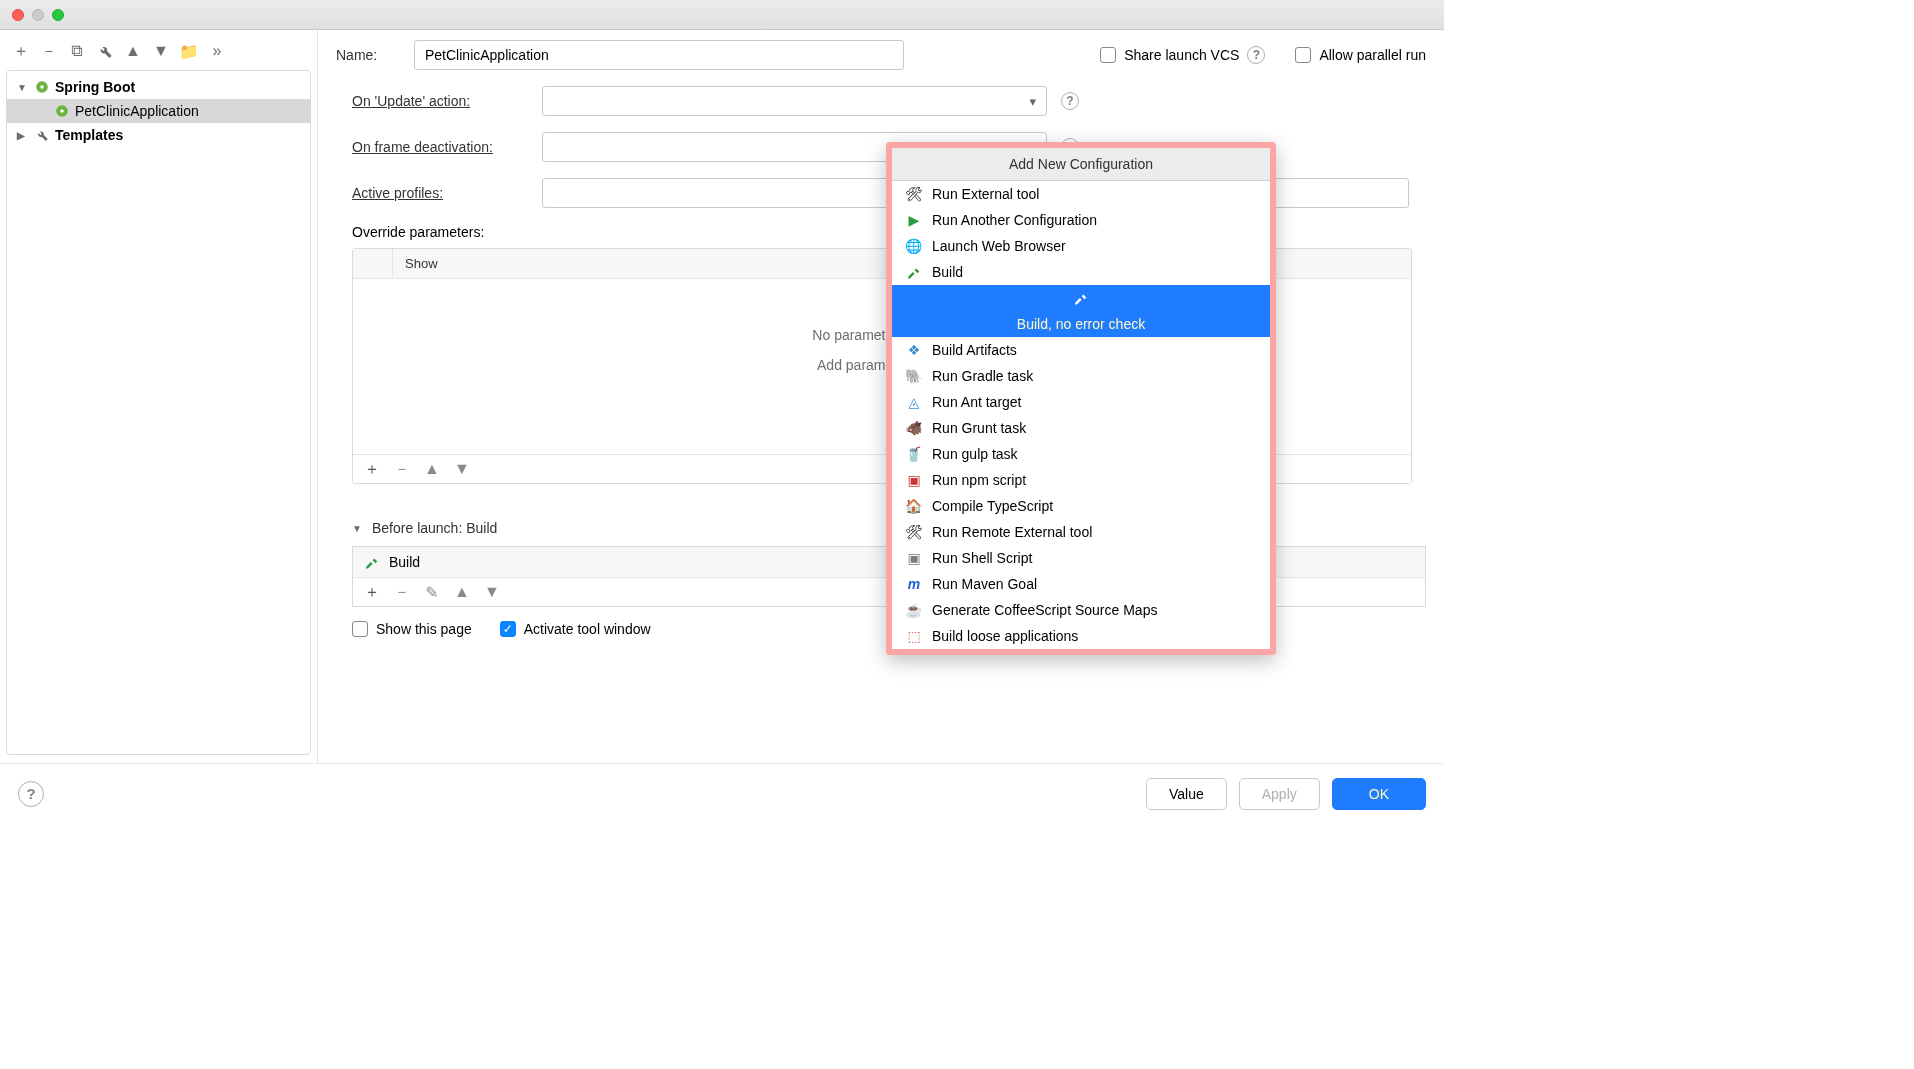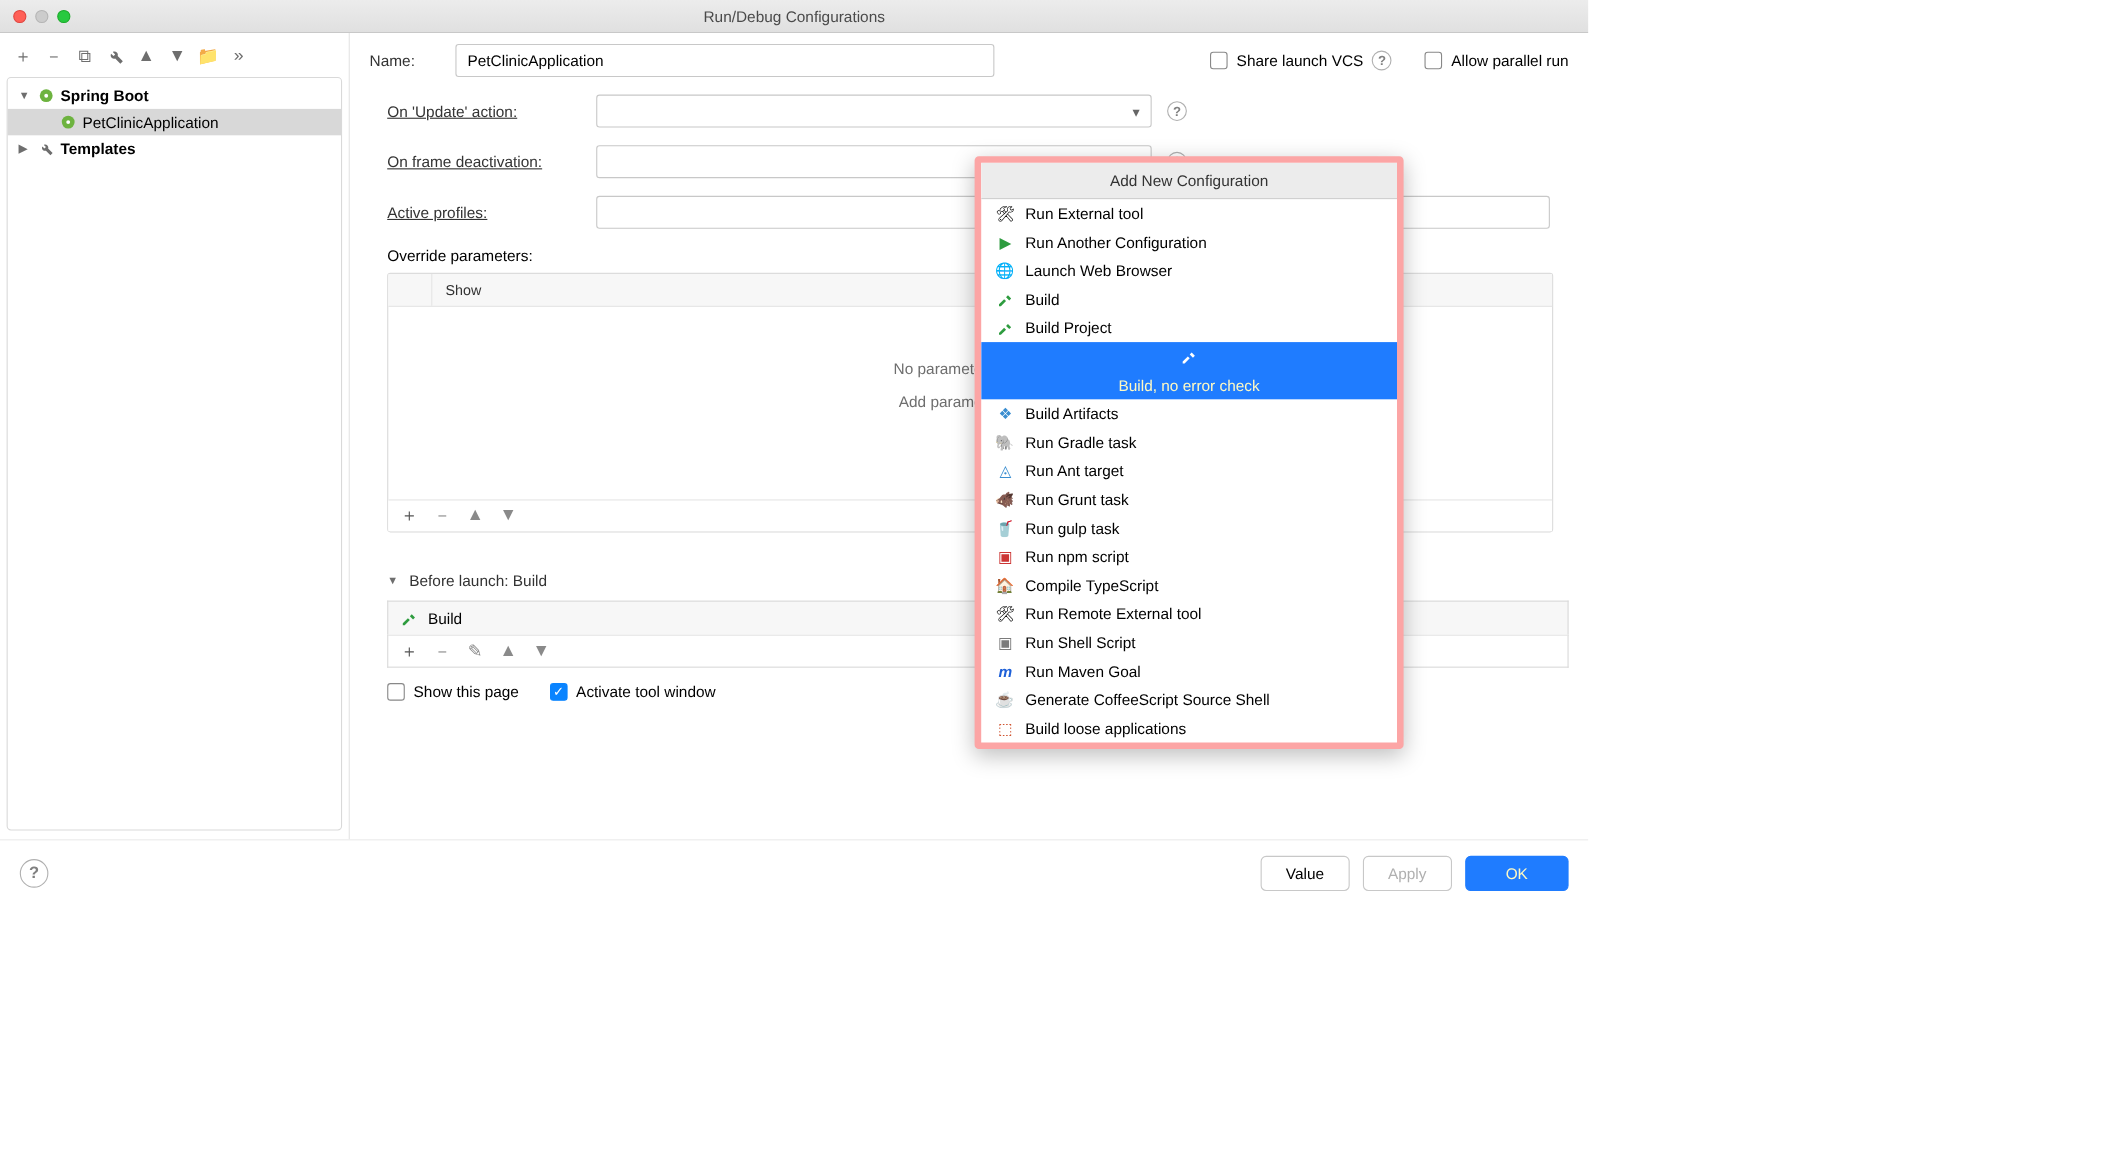--- a/index.html
+++ b/index.html
@@ -161,21 +161,20 @@
   </style>
 </head>
 <body>
 
 <div class="titlebar">
   <div class="traffic-lights">
     <div class="tl red"></div>
     <div class="tl yellow"></div>
     <div class="tl green"></div>
   </div>
-  <div class="title">Run/Debug Configurations</div>
 </div>
 
 <div class="main">
 
   <div class="sidebar">
     <div class="toolbar">
       <span class="ic-btn">＋</span>
       <span class="ic-btn">－</span>
       <span class="ic-btn">⧉</span>
       <span class="ic-btn">
@@ -322,28 +321,20 @@
             <span>Launch Web Browser</span>
           </div>
           <div class="popup-item">
             <span class="popup-icon">
               <svg class="hammer-svg" viewBox="0 0 24 24">
                 <path fill="#2e9c3f" d="M2 20l8-8 3 3-8 8H2v-3zm11-11l3-3 5 5-3 3-5-5z"></path>
               </svg>
             </span>
             <span>Build</span>
           </div>
-          <div class="popup-item">
-            <span class="popup-icon">
-              <svg class="hammer-svg" viewBox="0 0 24 24">
-                <path fill="#2e9c3f" d="M2 20l8-8 3 3-8 8H2v-3zm11-11l3-3 5 5-3 3-5-5z"></path>
-              </svg>
-            </span>
-            <span>Build Project</span>
-          </div>
           <div class="popup-item selected">
             <span class="popup-icon">
               <svg class="hammer-svg" viewBox="0 0 24 24">
                 <path fill="#fff" d="M2 20l8-8 3 3-8 8H2v-3zm11-11l3-3 5 5-3 3-5-5z"></path>
               </svg>
             </span>
             <span>Build, no error check</span>
           </div>
           <div class="popup-item">
             <span class="popup-icon" style="color: rgb(59, 142, 208);">❖</span>
@@ -380,21 +371,21 @@
           <div class="popup-item">
             <span class="popup-icon" style="color: rgb(123, 123, 123);">▣</span>
             <span>Run Shell Script</span>
           </div>
           <div class="popup-item">
             <span class="popup-icon" style="color: rgb(30, 96, 216); font-weight: bold; font-style: italic;">m</span>
             <span>Run Maven Goal</span>
           </div>
           <div class="popup-item">
             <span class="popup-icon">☕</span>
-            <span>Generate CoffeeScript Source Shell</span>
+            <span>Generate CoffeeScript Source Maps</span>
           </div>
           <div class="popup-item">
             <span class="popup-icon" style="color: rgb(208, 83, 47);">⬚</span>
             <span>Build loose applications</span>
           </div>
         </div>
     </div>
   </div>
 </div>
 

